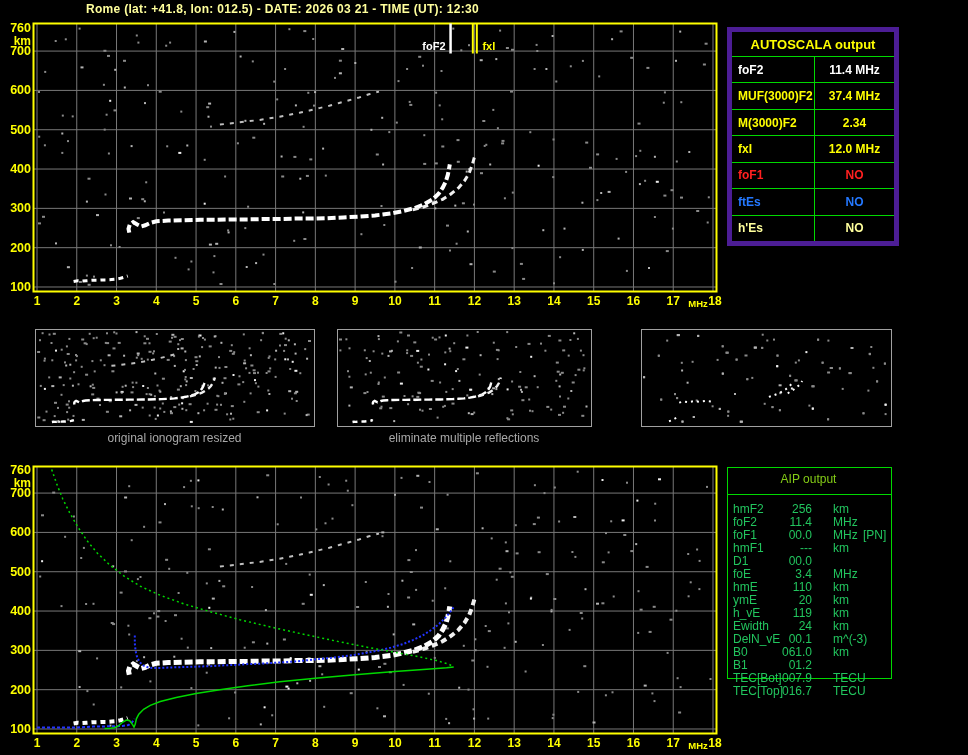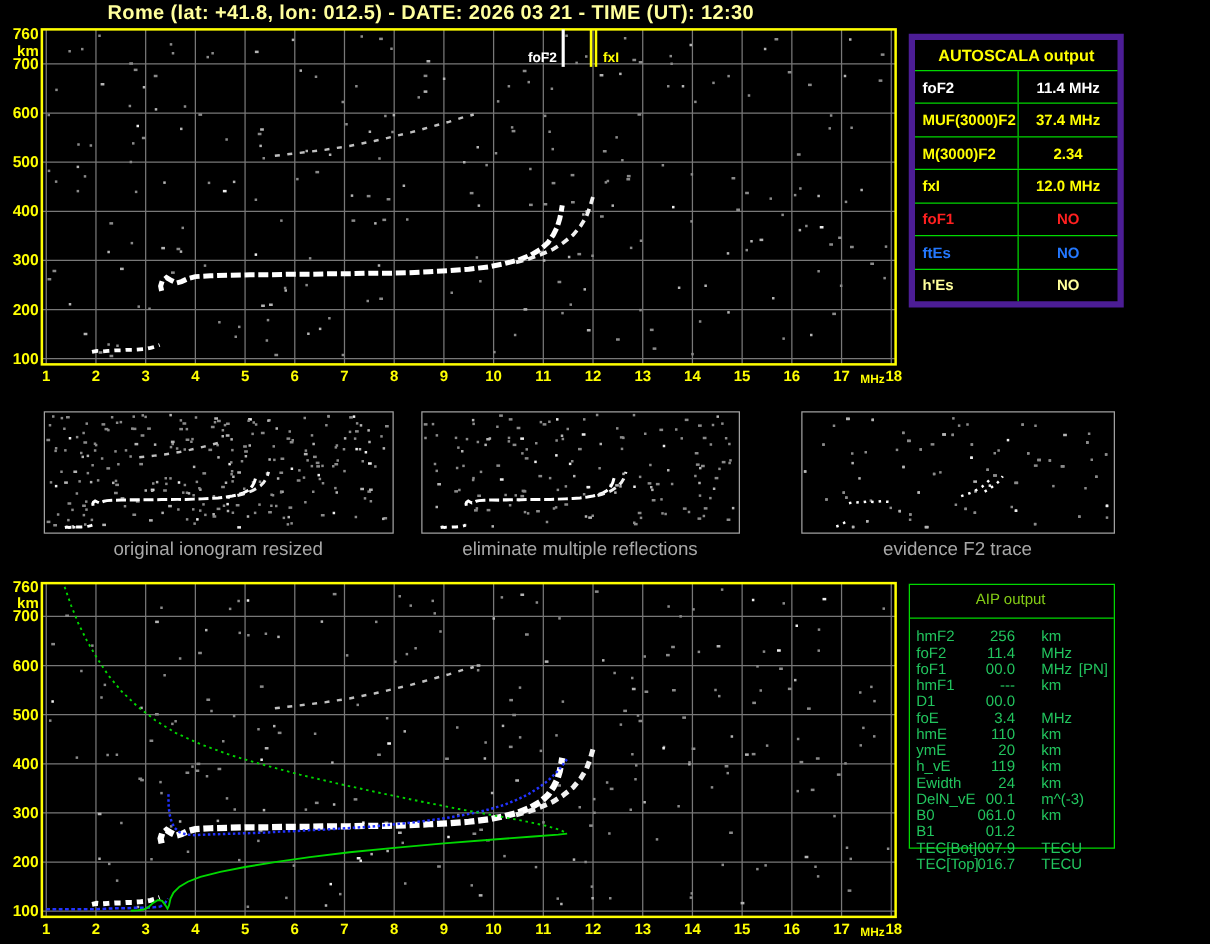--- a/index.html
+++ b/index.html
@@ -1,20 +1,20 @@
 <!DOCTYPE html>
 <html><head>
 <meta charset="utf-8">
 <style>
   html,body{margin:0;padding:0;background:#000;}
   #root{position:relative;width:968px;height:755px;background:#000;overflow:hidden;
         font-family:"Liberation Sans",sans-serif;}
   #scene{position:absolute;left:0;top:0;}
-  .title{position:absolute;left:86px;top:2px;font-size:16px;font-weight:bold;color:#ffff9c;letter-spacing:.3px;white-space:nowrap;}
-  .caption{position:absolute;top:431px;height:14px;font-size:15px;color:#a8a8a8;text-align:center;white-space:nowrap;}
+  .title{position:absolute;left:86px;top:2px;font-size:12px;font-weight:bold;color:#ffff9c;letter-spacing:.3px;white-space:nowrap;}
+  .caption{position:absolute;top:431px;height:14px;font-size:12px;color:#a8a8a8;text-align:center;white-space:nowrap;}
   
   .as-panel{position:absolute;left:727px;top:27px;width:162px;height:209px;border:5px solid #4c1d95;
             display:flex;flex-direction:column;}
   .as-header{height:24px;display:flex;align-items:center;justify-content:center;
              color:#ffff00;font-size:13px;font-weight:bold;}
   .as-row{flex:1;display:flex;border-top:1px solid #00d800;font-size:12px;font-weight:bold;}
   .as-label{width:83px;border-right:1px solid #00d800;display:flex;align-items:center;padding-left:6px;box-sizing:border-box;}
   .as-value{flex:1;display:flex;align-items:center;justify-content:center;}
   
   .aip-border{position:absolute;left:727px;top:467px;width:163px;height:210px;border:1px solid #00d800;z-index:1;}
@@ -1298,14 +1298,13 @@
       </div>
       <div class="aip-row">
         <span class="aip-label">TEC[Top]</span>
         <span class="aip-value">016.7</span>
         <span class="aip-unit">TECU</span>
       </div>
     </div>
 
   <div class="caption" id="cap0" style="left: 35px; width: 279px;">original ionogram resized</div>
   <div class="caption" id="cap1" style="left: 337px; width: 254px;">eliminate multiple reflections</div>
-  <div class="caption" id="cap2" style="left: 641px; width: 250px;">evidence F2 trace</div>
 </div>
 
 </body></html>

